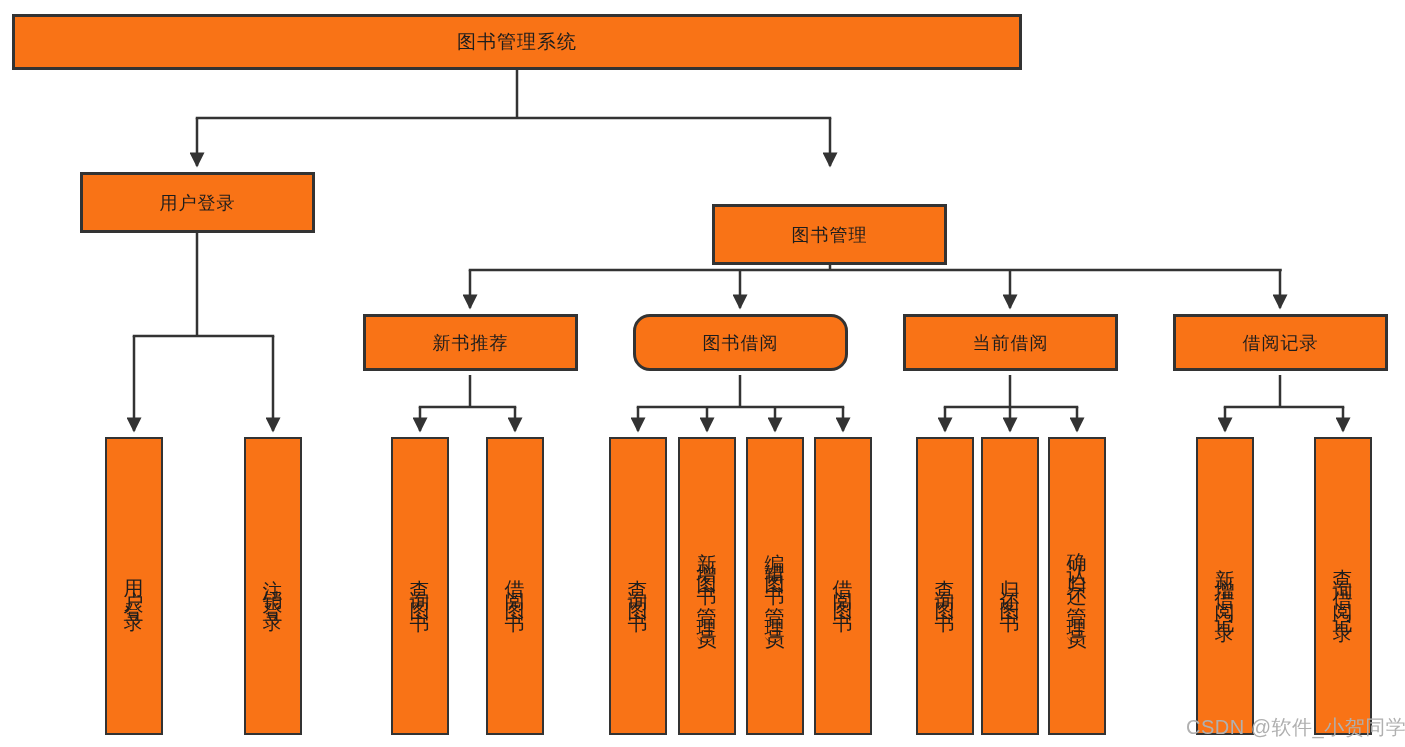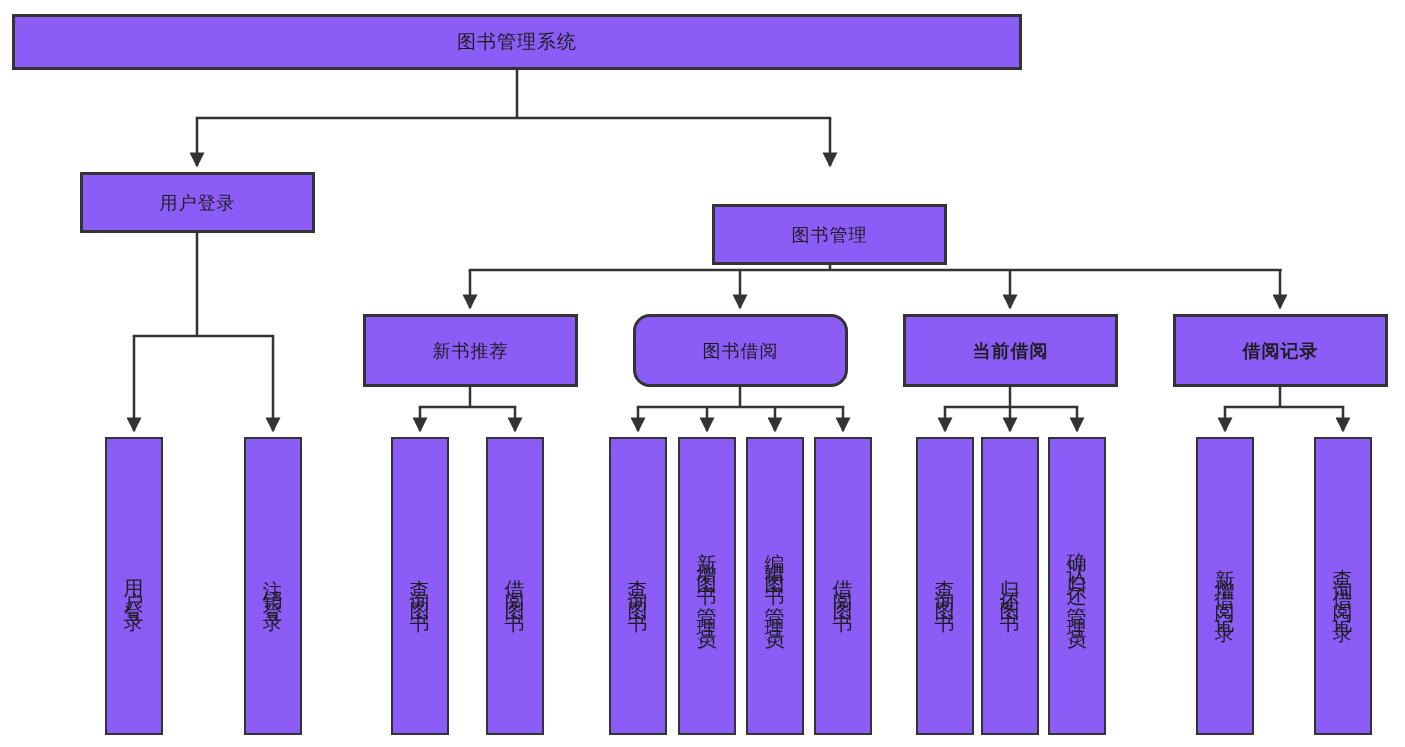--- a/index.html
+++ b/index.html
@@ -7,38 +7,38 @@
     position:relative;
     width:1405px;height:747px;
     background:#ffffff;
     font-family:"Liberation Sans","DejaVu Sans",sans-serif;
     overflow:hidden;
   }
   #wires{position:absolute;left:0;top:0;width:1405px;height:747px;}
   .box{
     position:absolute;
     box-sizing:border-box;
-    background:#8b5cf6;
+    background:#f97316;
     border:3px solid #333333;
     display:flex;align-items:center;justify-content:center;
     color:#1d1d1d;
     font-size:18px;
     letter-spacing:1px;
     text-align:center;
     z-index:2;
   }
   .root{left:12px;top:14px;width:1010px;height:56px;font-size:19px;}
   .lvl2{top:172px;width:235px;height:61px;}
   .p-userlogin{left:80px;}
   .p-bookmgmt{left:712px;margin-top:32px;}
-  .grp{top:314px;width:215px;height:73px;}
+  .grp{top:314px;width:215px;height:57px;}
   .g1{left:363px;}
   .g2{left:633px;border-radius:17px;}
-  .g3{left:903px;font-weight:bold;}
-  .g4{left:1173px;font-weight:bold;}
+  .g3{left:903px;}
+  .g4{left:1173px;}
   .leaf{top:437px;width:58px;height:298px;border-width:2.5px;}
   .l1{left:105px;}  .l2{left:244px;}
   .l3{left:391px;}  .l4{left:486px;}
   .l5{left:609px;}  .l6{left:678px;}
   .l7{left:746px;}  .l8{left:814px;}
   .l9{left:916px;}  .l10{left:981px;} .l11{left:1048px;}
   .l12{left:1196px;}.l13{left:1314px;}
   .vtext{
     writing-mode:vertical-rl;
     text-orientation:mixed;
@@ -159,13 +159,14 @@
     <span class="vtext">确认归还（管理员）</span>
   </div>
 
   <div class="box leaf l12">
     <span class="vtext">新增借阅记录</span>
   </div>
   <div class="box leaf l13">
     <span class="vtext">查询借阅记录</span>
   </div>
 
+  <div id="watermark">CSDN @软件_小贺同学</div>
 </div>
 
 </body></html>

